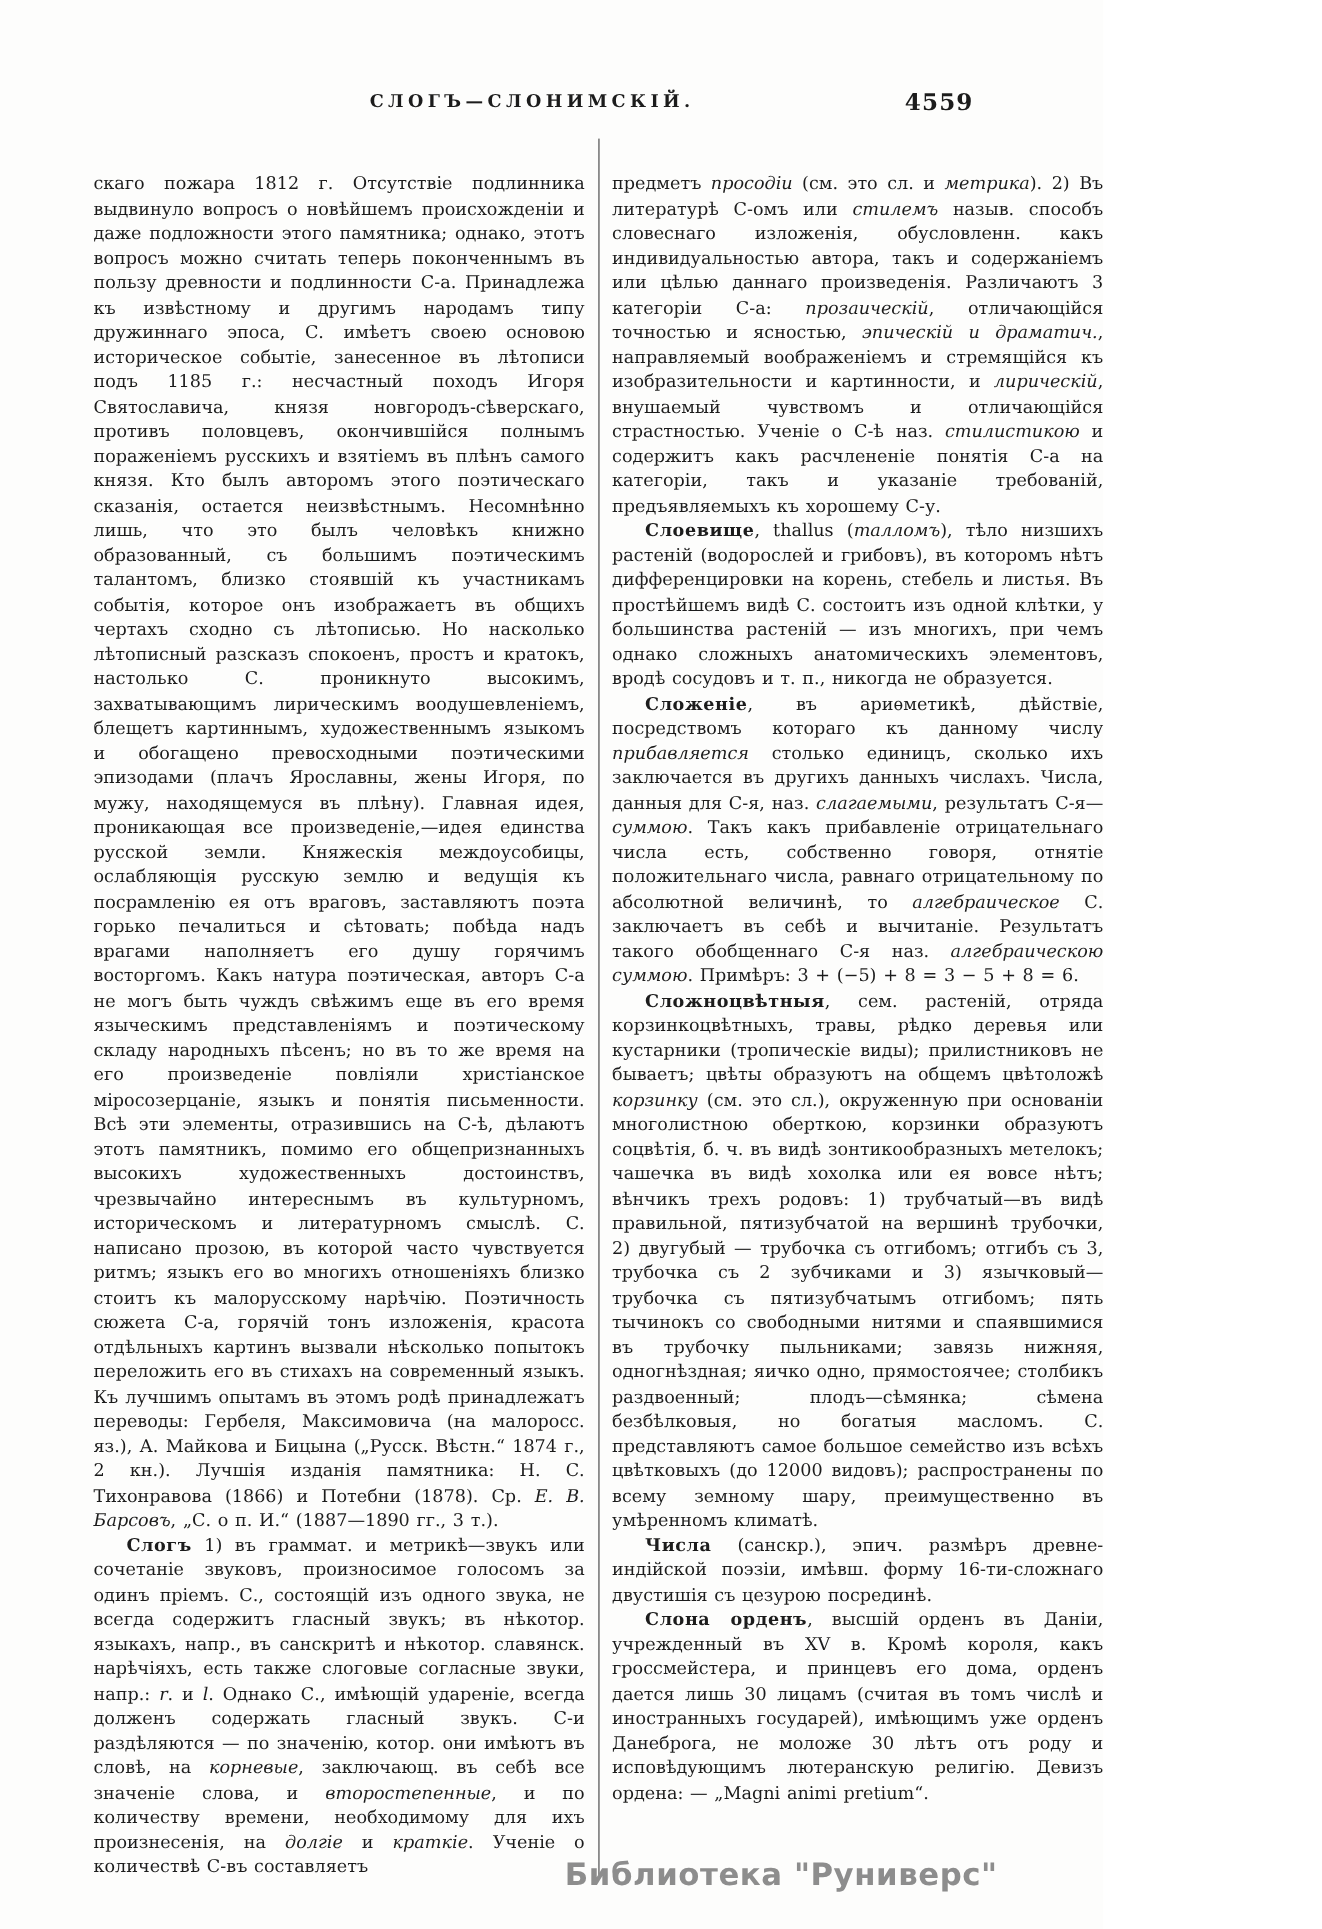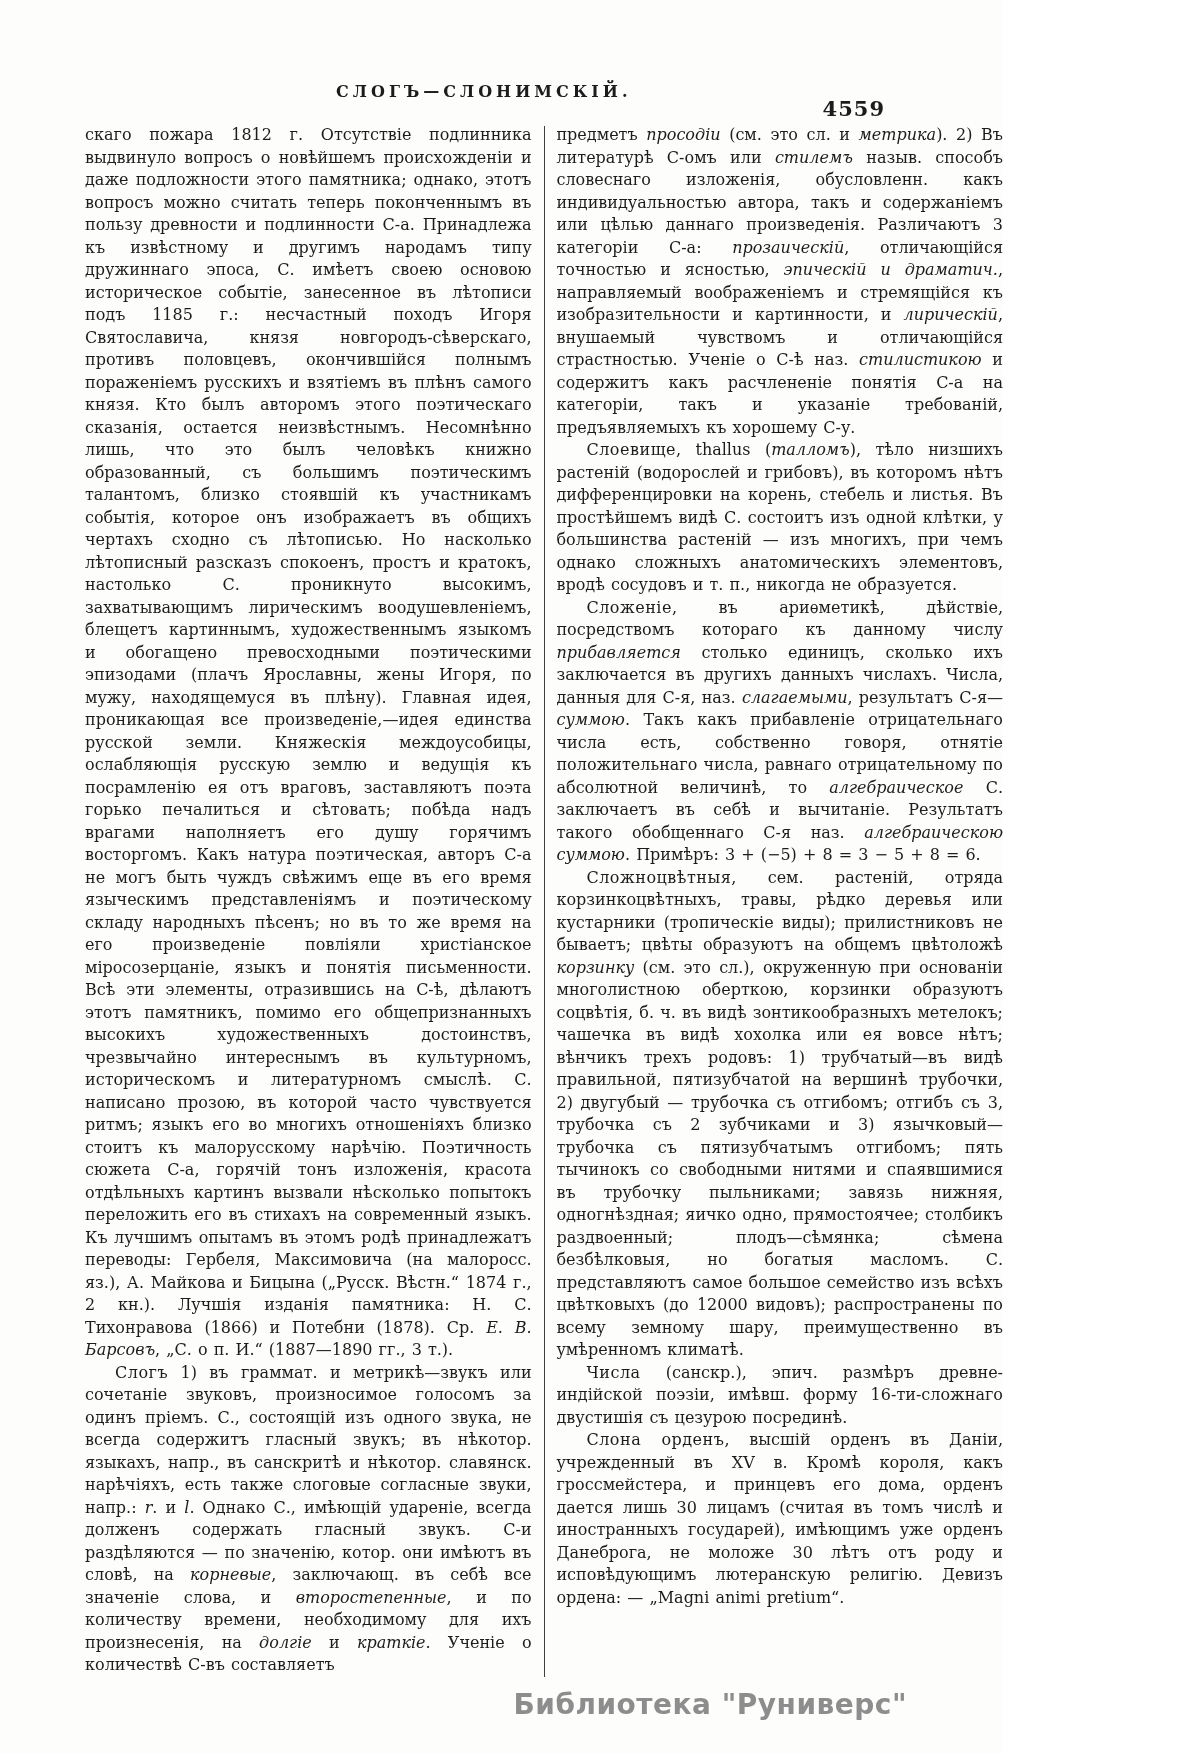--- a/index.html
+++ b/index.html
@@ -24,45 +24,46 @@
     position: absolute;
     left: 50%; transform: translateX(-56%);
     top: 2px;
     font-size: 16px;
     font-weight: 700;
     letter-spacing: 4px;
     white-space: nowrap;
   }
   .page-number {
     position: absolute;
-    right: 118px; top: 16px;
+    right: 118px; top: 0;
     font-size: 21px;
     font-weight: 700;
     letter-spacing: 1px;
   }
   .columns {
     display: flex;
     padding: 8px 0 0 85px;
   }
   .column {
     width: 494px;
     text-align: justify;
     font-size: 16px;
     line-height: 22.5px;
     word-spacing: 1px;
+    margin-top: 32px;
   }
   .column-rule {
     width: 1px;
     background: #3f3f3f;
     margin: 2px 12px 0 12px;
     align-self: stretch;
   }
   .para { margin: 0; }
   .para.indent { text-indent: 30px; }
-  .run-bold { font-weight: 400; letter-spacing: 0.5px; }
+  .run-bold { font-weight: 700; letter-spacing: 0.5px; }
   .run-italic { font-style: italic; }
   .run-normal { font-style: normal; }
   .watermark {
     position: absolute;
     right: 96px; top: 1688px;
     font-family: "DejaVu Sans", "Liberation Sans", sans-serif;
     font-size: 28px;
     font-weight: 700;
     color: #8d8d8d;
     letter-spacing: 0.5px;

